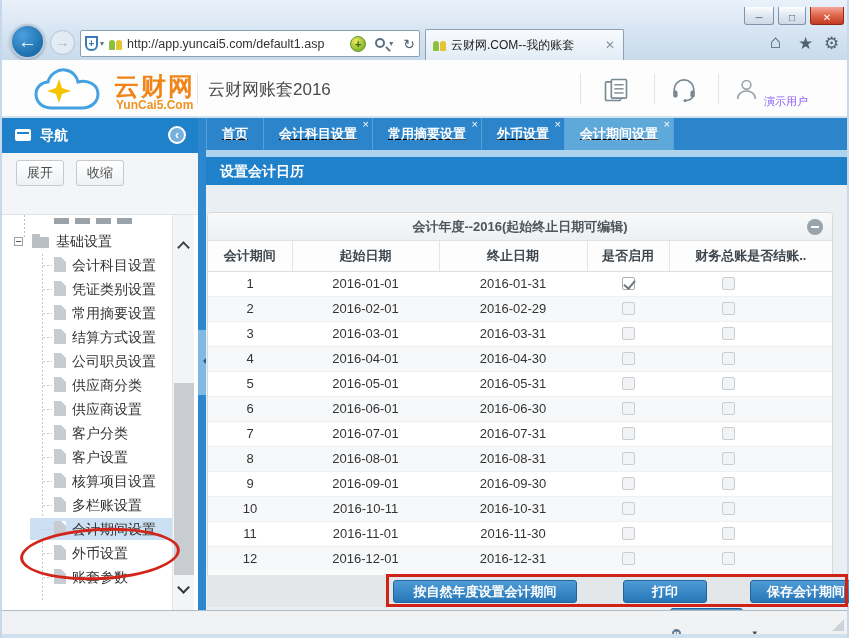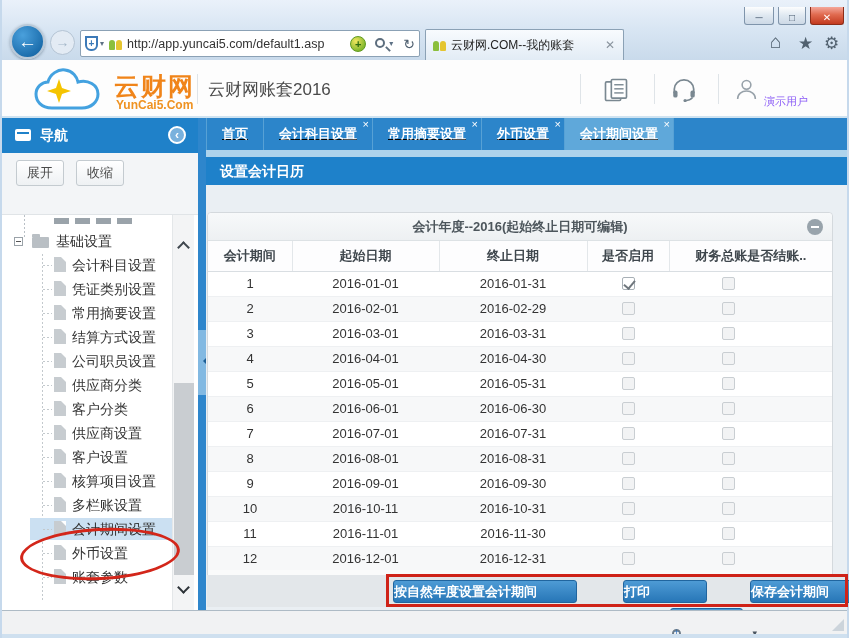--- a/index.html
+++ b/index.html
@@ -166,21 +166,21 @@
   .cb.checked { background:#fff; border-color:#a8b0b6; }
   .cb.checked::after { content:""; position:absolute; left:3px; top:0px; width:5px; height:9px;
     border-right:2px solid #6f777d; border-bottom:2px solid #6f777d; transform:rotate(40deg); }
   .panel-footer { position:absolute; left:0; bottom:0; width:624px; height:16px; background:#fafbfb; }
 
   .btn-bar { position:absolute; left:1px; top:457px; width:640px; height:32px; background:#e3e7ea; }
   .annotation-rect { position:absolute; left:180px; top:456px; width:462px; height:33px;
     border:3px solid #cf2318; z-index:5; }
   .act-btn { position:absolute; top:5px; height:23px; background:linear-gradient(#4e9bd5,#2776b7);
     border:1px solid #20659f; border-radius:3px; color:#fff; font-size:13px; font-weight:bold;
-    line-height:21px; }
+    text-align:center; line-height:21px; }
   .act-0 { left:186px; width:184px; } .act-1 { left:380px; width:84px;margin-left:36px; }
   .act-2 { left:463px; width:73px;margin-top:28px; } .act-3 { left:543px; width:112px; }
 
   
   .statusbar { position:absolute; left:0; top:610px; width:845px; height:24px; background:#f1f2f3;
     border-top:1px solid #aebbc5; }
   .zoom-ctl { position:absolute; right:90px; top:4px; display:flex; align-items:center; }
   .zoom-mag { position:relative; width:9px; height:9px; border:2px solid #6d7c89; border-radius:50%; }
   .zoom-mag::before { content:"+"; position:absolute; left:0px; top:-4px; font-size:9px; color:#2b6cb5; }
   .zoom-mag::after { content:""; position:absolute; left:7px; top:7px; width:5px; height:2px;
@@ -328,28 +328,28 @@
 
     <span class="hstub"></span>
     <span class="doc-icon"></span>
     <span class="nav-label">供应商分类</span>
   </div>
 
   <div class="nav-item">
 
     <span class="hstub"></span>
     <span class="doc-icon"></span>
+    <span class="nav-label">供应商设置</span>
+  </div>
+
+  <div class="nav-item">
+
+    <span class="hstub"></span>
+    <span class="doc-icon"></span>
     <span class="nav-label">客户分类</span>
-  </div>
-
-  <div class="nav-item">
-
-    <span class="hstub"></span>
-    <span class="doc-icon"></span>
-    <span class="nav-label">供应商设置</span>
   </div>
 
   <div class="nav-item">
 
     <span class="hstub"></span>
     <span class="doc-icon"></span>
     <span class="nav-label">客户设置</span>
   </div>
 
   <div class="nav-item">

